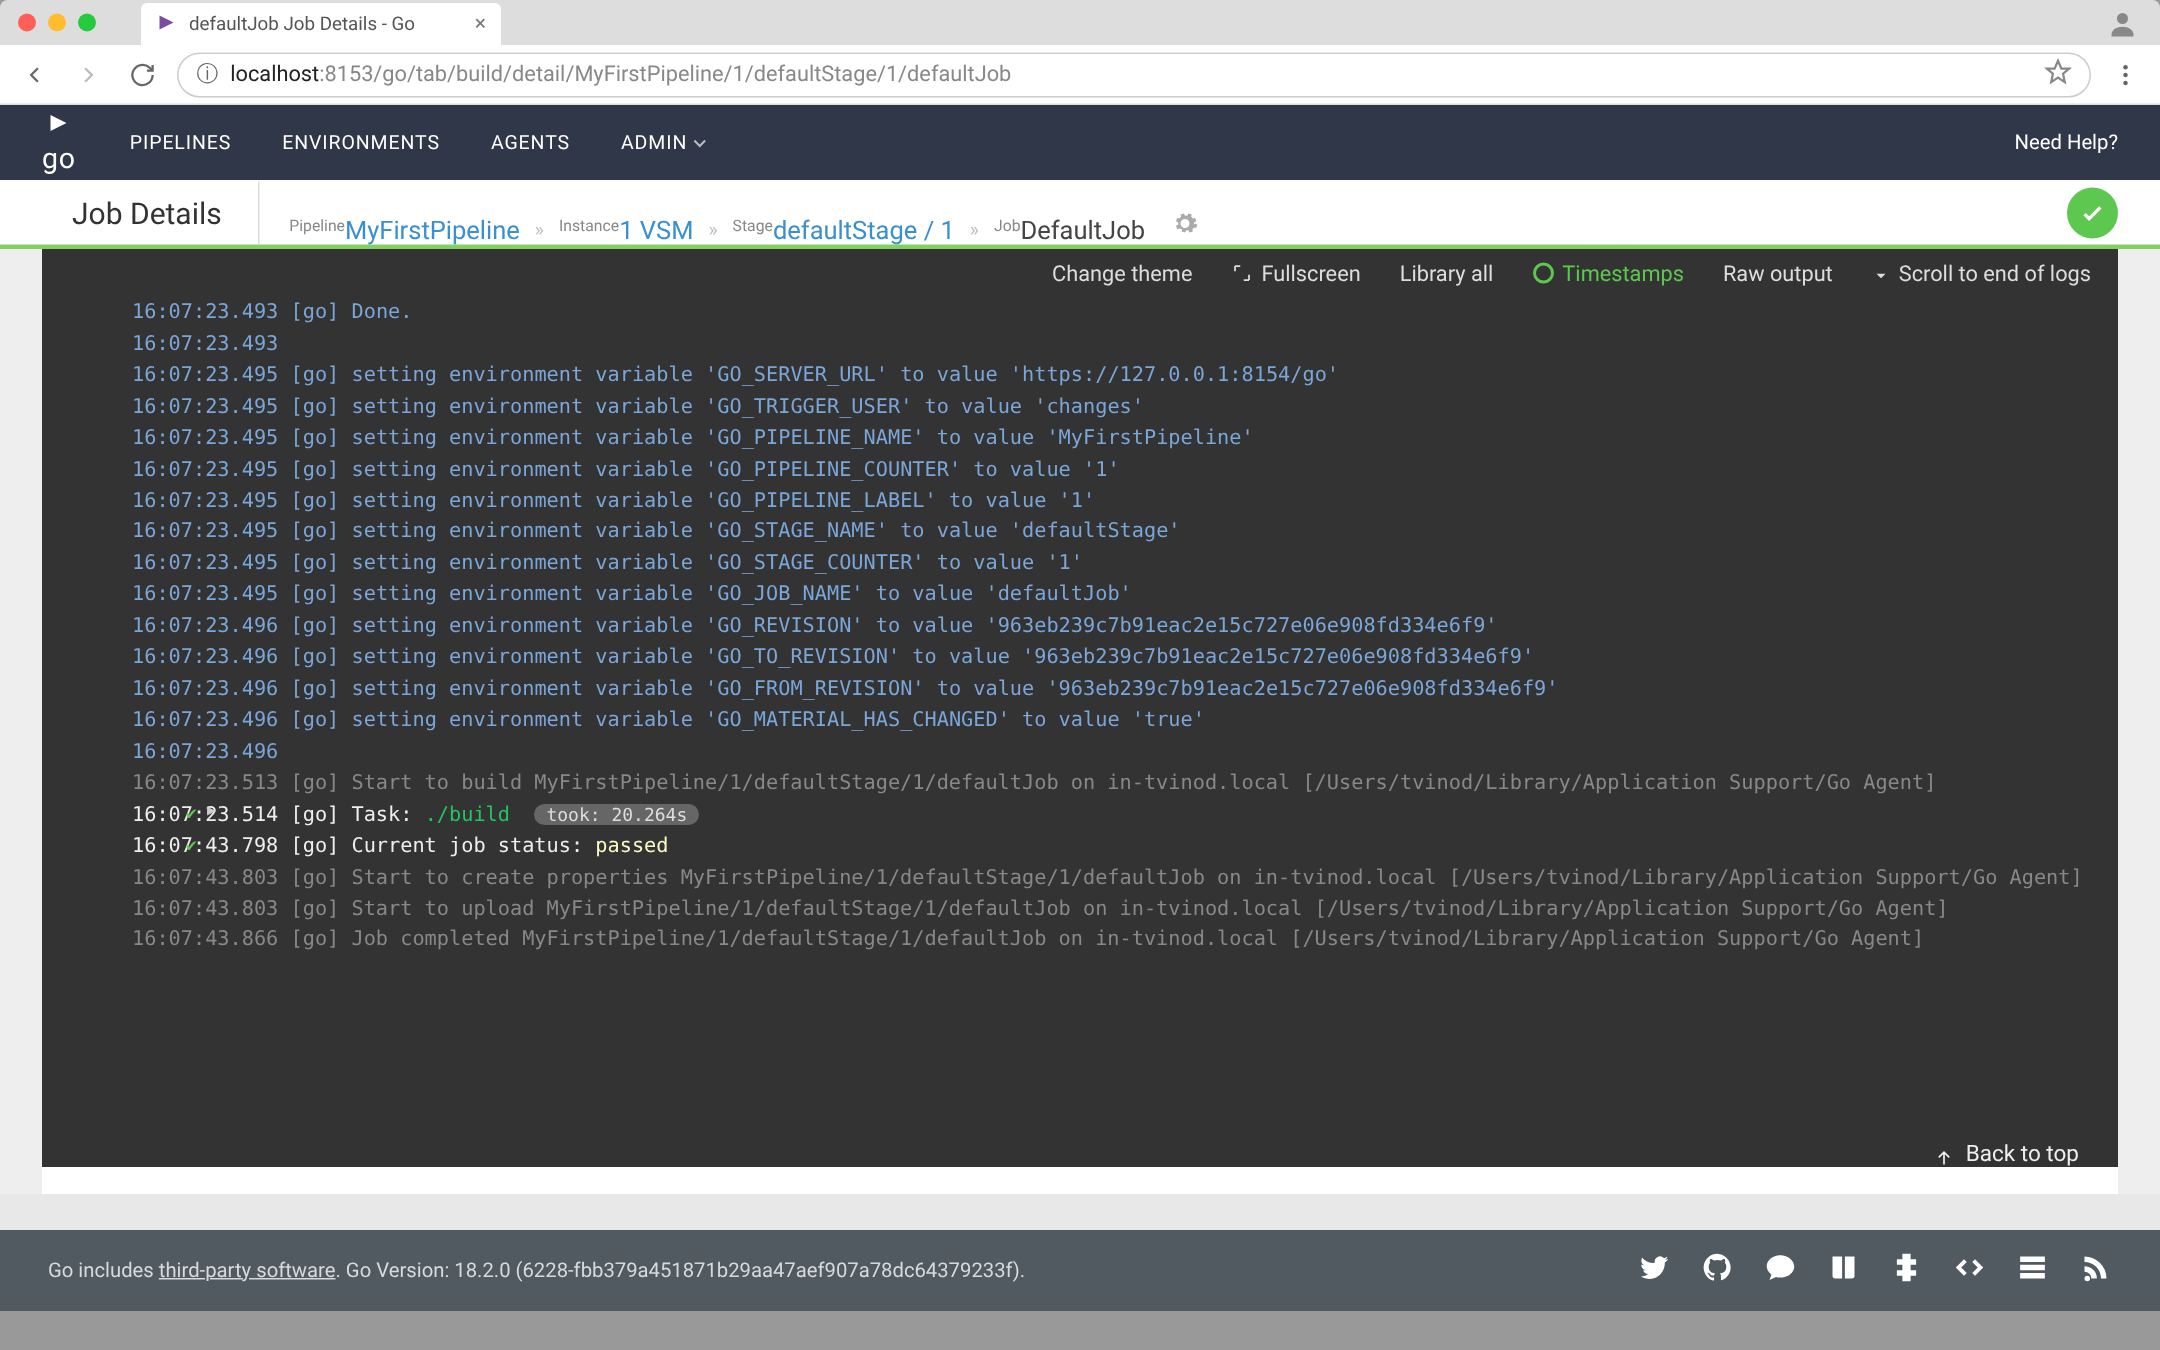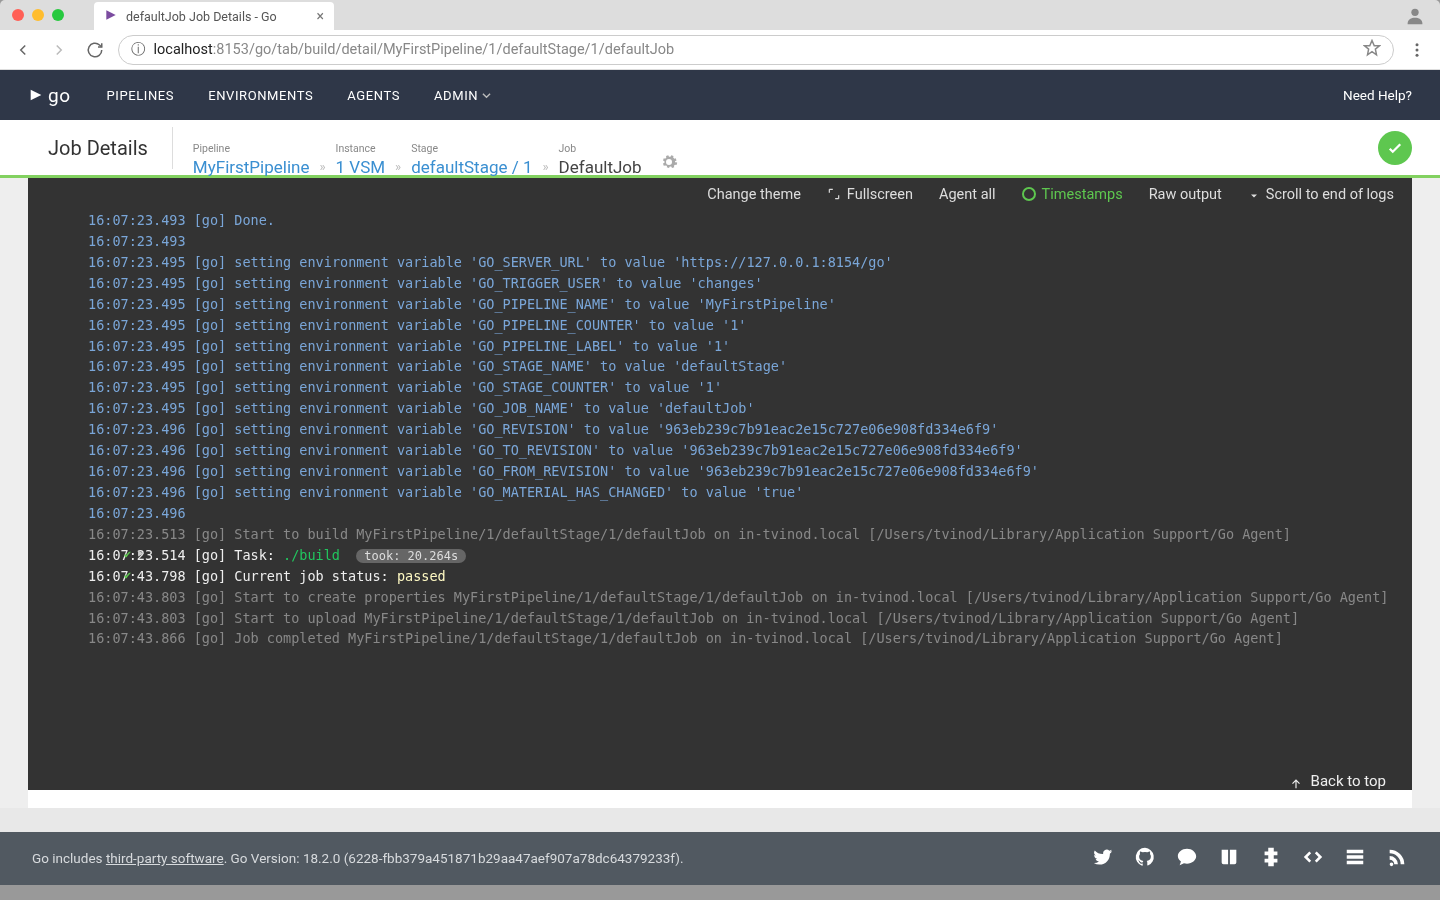--- a/index.html
+++ b/index.html
@@ -25,32 +25,32 @@
 
 .addr-bar { background: #fff; height: 40px; display: flex; align-items: center; padding: 0 10px; border-bottom: 1px solid #ddd; gap: 10px; }
 .nav-btn { color: #777; display: flex; align-items: center; justify-content: center; width: 26px; height: 26px; }
 .nav-btn.disabled { color: #bbb; }
 .url-field { flex: 1; display: flex; align-items: center; border: 1px solid #ccc; border-radius: 20px; height: 30px; padding: 0 12px; gap: 8px; color: #666; font-size: 14.5px; }
 .url-host { color: #222; margin-top: 44px; }
 .url-rest { color: #888; }
 
 
 .app-header { background: #2f3748; height: 50px; display: flex; align-items: center; padding: 0 28px; color: #fff; }
-.app-logo { display:flex; align-items:center; gap:4px; margin-right: 36px; color: #fff; }
+.app-logo { display:flex; align-items:center; gap:4px; margin-right: 36px; color: #fff; flex-direction: column; }
 .app-logo svg { width: 16px; height: 16px; }
 .app-logo-text { font-size: 19px; font-weight: 400; letter-spacing: 0.5px; }
 .app-nav { display: flex; gap: 34px; }
 .nav-item { color: #fff; font-size: 13px; letter-spacing: 0.6px; display:flex; align-items:center; gap:4px; }
 .help-link { margin-left: auto; font-size: 13.5px; }
 
 
-.jobbar { background: #fff; height: 58px; display: flex; align-items: center; padding: 0 28px 0 48px; border-bottom: 3px solid #82d160; position: relative; }
+.jobbar { background: #fff; height: 46px; display: flex; align-items: center; padding: 0 28px 0 48px; border-bottom: 3px solid #82d160; position: relative; }
 .jobbar-title { font-size: 20px; color: #333; padding-right: 24px; border-right: 1px solid #ddd; height: 42px; display:flex; align-items:center; }
 .bc { display: flex; align-items: flex-end; gap: 10px; padding-left: 20px; }
-.bc-seg { display: flex; flex-direction: column; margin-top: 24px; }
+.bc-seg { display: flex; flex-direction: row; margin-top: 24px; }
 .bc-label { font-size: 10.5px; color: #888; margin-bottom: 2px; }
 .bc-val { font-size: 17px; color: #3a8fd1; }
 .bc-val.current { color: #444; }
 .bc-sep { color: #bbb; font-size: 13px; padding-bottom: 3px; }
 .bc-gear { color: #aaa; margin-left: 8px; padding-bottom: 2px; }
 .status-badge { margin-left: auto; width: 34px; height: 34px; border-radius: 50%; background: #5ec74f; display:flex; align-items:center; justify-content:center; color:#fff; }
 
 
 .page-body { background: #eee; padding: 0; }
 .console-wrap { background: #fff; margin: 0 28px; padding: 0; }
@@ -202,21 +202,21 @@
 <div class="page-body">
   <div class="console-wrap">
     <div class="console-toolbar">
       <span class="ct-item">Change theme</span>
       <span class="ct-item">
           <svg width="14" height="14" viewBox="0 0 24 24" fill="none" stroke="#ddd" stroke-width="2">
             <path d="M4 4h6M4 4v6M20 20h-6M20 20v-6"></path>
           </svg>
           <span>Fullscreen</span>
         </span>
-      <span class="ct-item">Agent all</span>
+      <span class="ct-item">Library all</span>
       <span class="ct-item active">
           <span class="ct-circle"></span>
           <span>Timestamps</span>
         </span>
       <span class="ct-item">Raw output</span>
       <span class="ct-item">
           <svg width="12" height="12" viewBox="0 0 24 24" fill="#ddd">
             <path d="M12 3v14M6 13l6 6 6-6"></path>
           </svg>
           <span>Scroll to end of logs</span>

